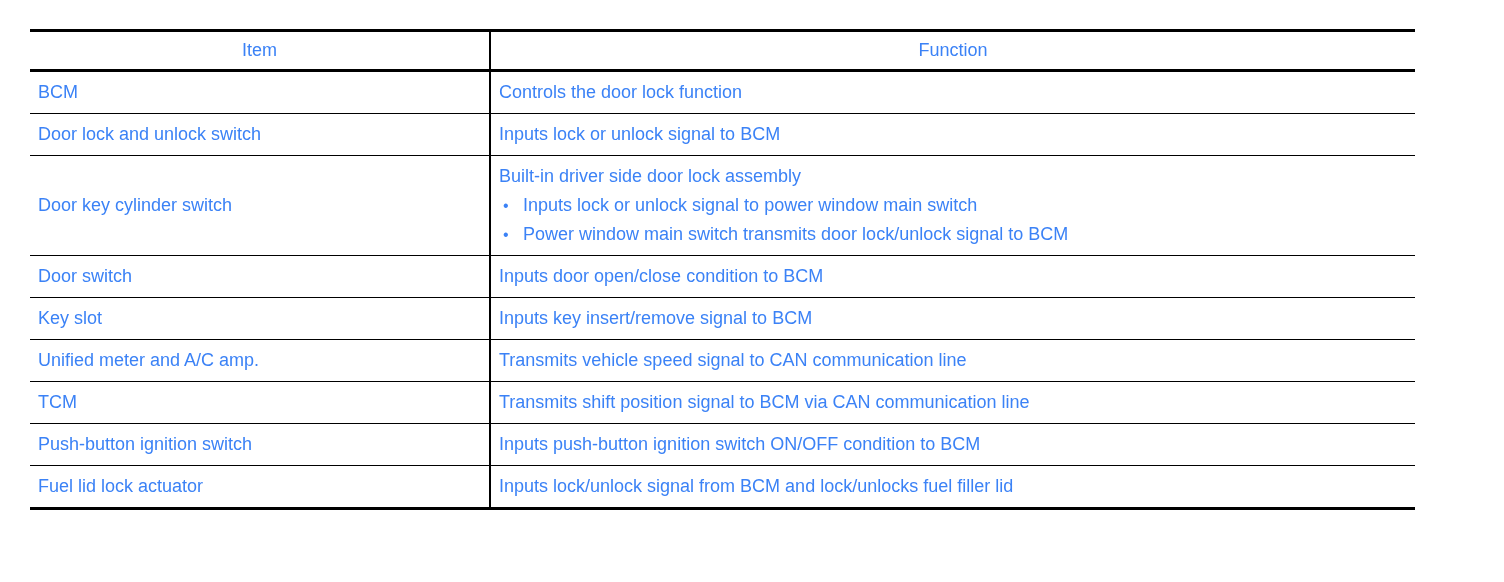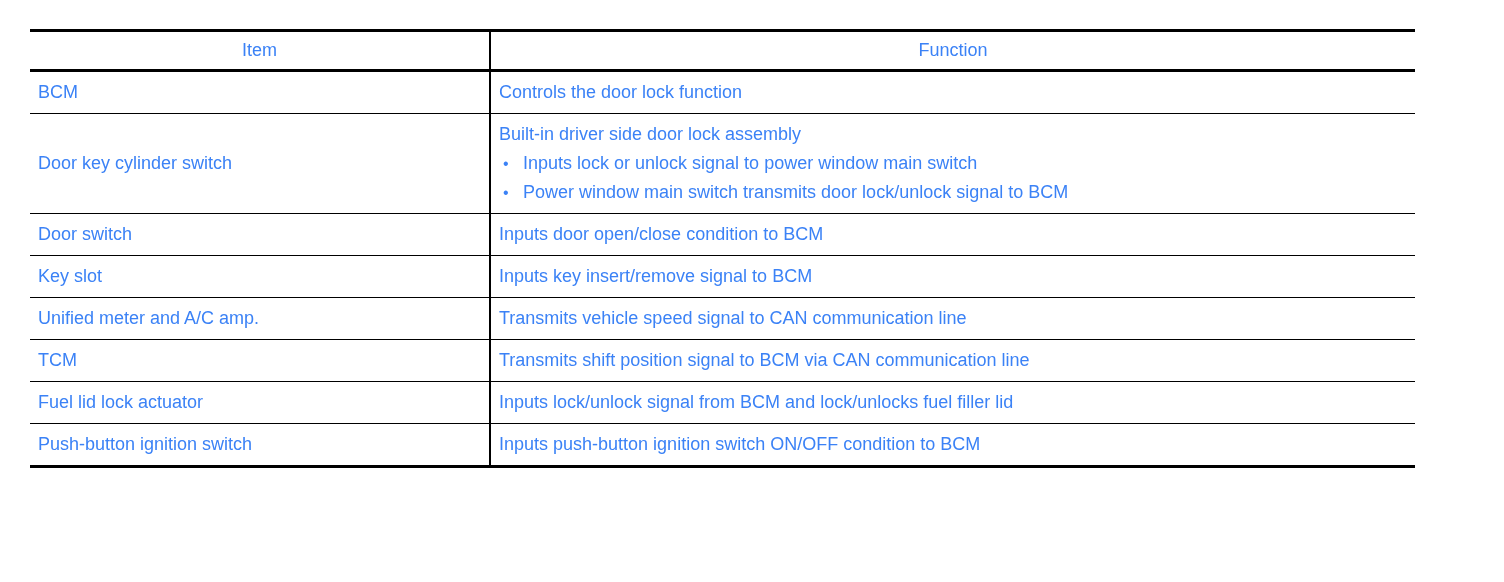--- a/index.html
+++ b/index.html
@@ -84,20 +84,28 @@
     <tbody id="table-body">
   <tr>
     <td class="cell-item">BCM</td>
     <td class="cell-func">
             <div class="func-line">
               <span class="func-text">Controls the door lock function</span>
             </div>
           </td>
   </tr>
 
+  <tr>
+    <td class="cell-item">Door lock and unlock switch</td>
+    <td class="cell-func">
+            <div class="func-line">
+              <span class="func-text">Inputs lock or unlock signal to BCM</span>
+            </div>
+          </td>
+  </tr>
 
 
   <tr>
     <td class="cell-item">Door key cylinder switch</td>
     <td class="cell-func">
             <div class="func-line">
               <span class="func-text">Built-in driver side door lock assembly</span>
             </div>
             <div class="func-line">
               <span class="bullet">•</span>
@@ -140,31 +148,31 @@
   <tr>
     <td class="cell-item">TCM</td>
     <td class="cell-func">
             <div class="func-line">
               <span class="func-text">Transmits shift position signal to BCM via CAN communication line</span>
             </div>
           </td>
   </tr>
 
   <tr>
-    <td class="cell-item">Fuel lid lock actuator</td>
+    <td class="cell-item">Push-button ignition switch</td>
     <td class="cell-func">
             <div class="func-line">
-              <span class="func-text">Inputs lock/unlock signal from BCM and lock/unlocks fuel filler lid</span>
+              <span class="func-text">Inputs push-button ignition switch ON/OFF condition to BCM</span>
             </div>
           </td>
   </tr>
 
   <tr>
-    <td class="cell-item">Push-button ignition switch</td>
+    <td class="cell-item">Fuel lid lock actuator</td>
     <td class="cell-func">
             <div class="func-line">
-              <span class="func-text">Inputs push-button ignition switch ON/OFF condition to BCM</span>
+              <span class="func-text">Inputs lock/unlock signal from BCM and lock/unlocks fuel filler lid</span>
             </div>
           </td>
   </tr>
 </tbody>
   </table>
 </div>
 
 </body></html>

